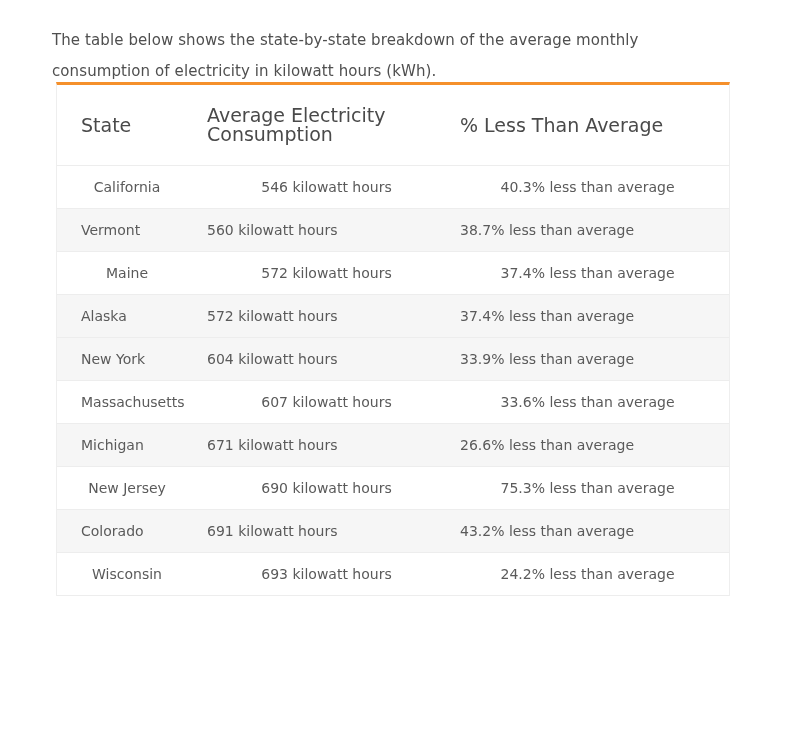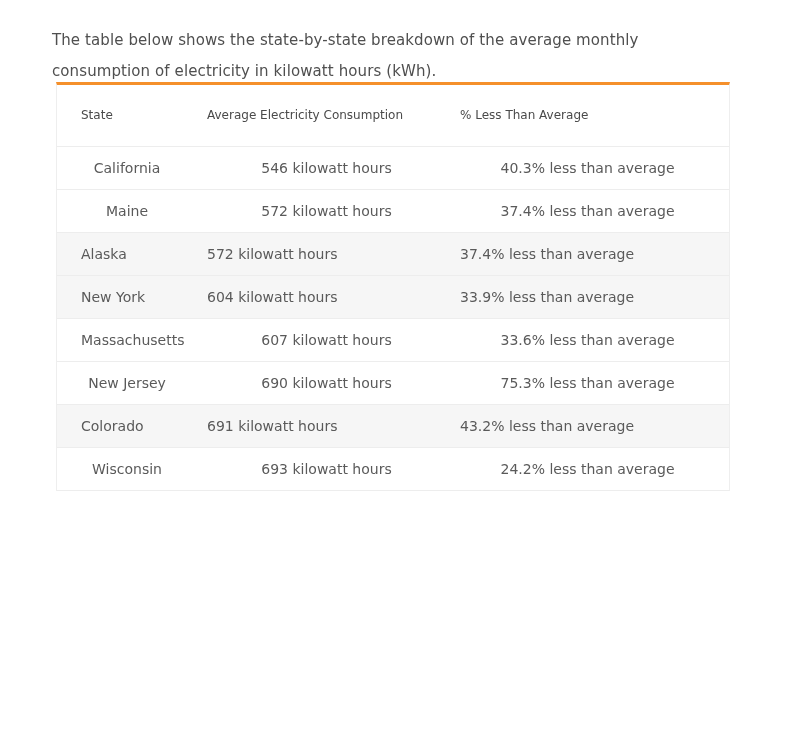--- a/index.html
+++ b/index.html
@@ -52,21 +52,21 @@
     table-layout: fixed;
   }
 
   table.data-table col.c1 { width: 150px; }
   table.data-table col.c2 { width: 253px; }
   table.data-table col.c3 { width: 269px; }
 
   table.data-table thead th {
     text-align: left;
     font-weight: normal;
-    font-size: 12px;
+    font-size: 19px;
     line-height: 19px;
     color: #4a4a4a;
     padding: 21px 14px 21px 0;
     vertical-align: middle;
     border-bottom: 1px solid #ededed;
     background: #ffffff;
   }
 
   table.data-table tbody td {
     text-align: left;
@@ -128,20 +128,27 @@
         </tr>
       </thead>
       <tbody id="table-body">
           <tr class="plain">
             <td class="col-1">
               <span class="wrap-narrow">California</span>
             </td>
             <td class="col-2">546 kilowatt hours</td>
             <td class="col-3">40.3% less than average</td>
           </tr>
+          <tr class="stripe">
+            <td class="col-1">
+              <span class="wrap-narrow">Vermont</span>
+            </td>
+            <td class="col-2">560 kilowatt hours</td>
+            <td class="col-3">38.7% less than average</td>
+          </tr>
           <tr class="plain">
             <td class="col-1">
               <span class="wrap-narrow">Maine</span>
             </td>
             <td class="col-2">572 kilowatt hours</td>
             <td class="col-3">37.4% less than average</td>
           </tr>
           <tr class="stripe">
             <td class="col-1">
               <span class="wrap-narrow">Alaska</span>
@@ -155,20 +162,27 @@
             </td>
             <td class="col-2">604 kilowatt hours</td>
             <td class="col-3">33.9% less than average</td>
           </tr>
           <tr class="plain">
             <td class="col-1">
               <span class="wrap-narrow">Massachusetts</span>
             </td>
             <td class="col-2">607 kilowatt hours</td>
             <td class="col-3">33.6% less than average</td>
+          </tr>
+          <tr class="stripe">
+            <td class="col-1">
+              <span class="wrap-narrow">Michigan</span>
+            </td>
+            <td class="col-2">671 kilowatt hours</td>
+            <td class="col-3">26.6% less than average</td>
           </tr>
           <tr class="plain">
             <td class="col-1">
               <span class="wrap-narrow">New Jersey</span>
             </td>
             <td class="col-2">690 kilowatt hours</td>
             <td class="col-3">75.3% less than average</td>
           </tr>
           <tr class="stripe">
             <td class="col-1">

